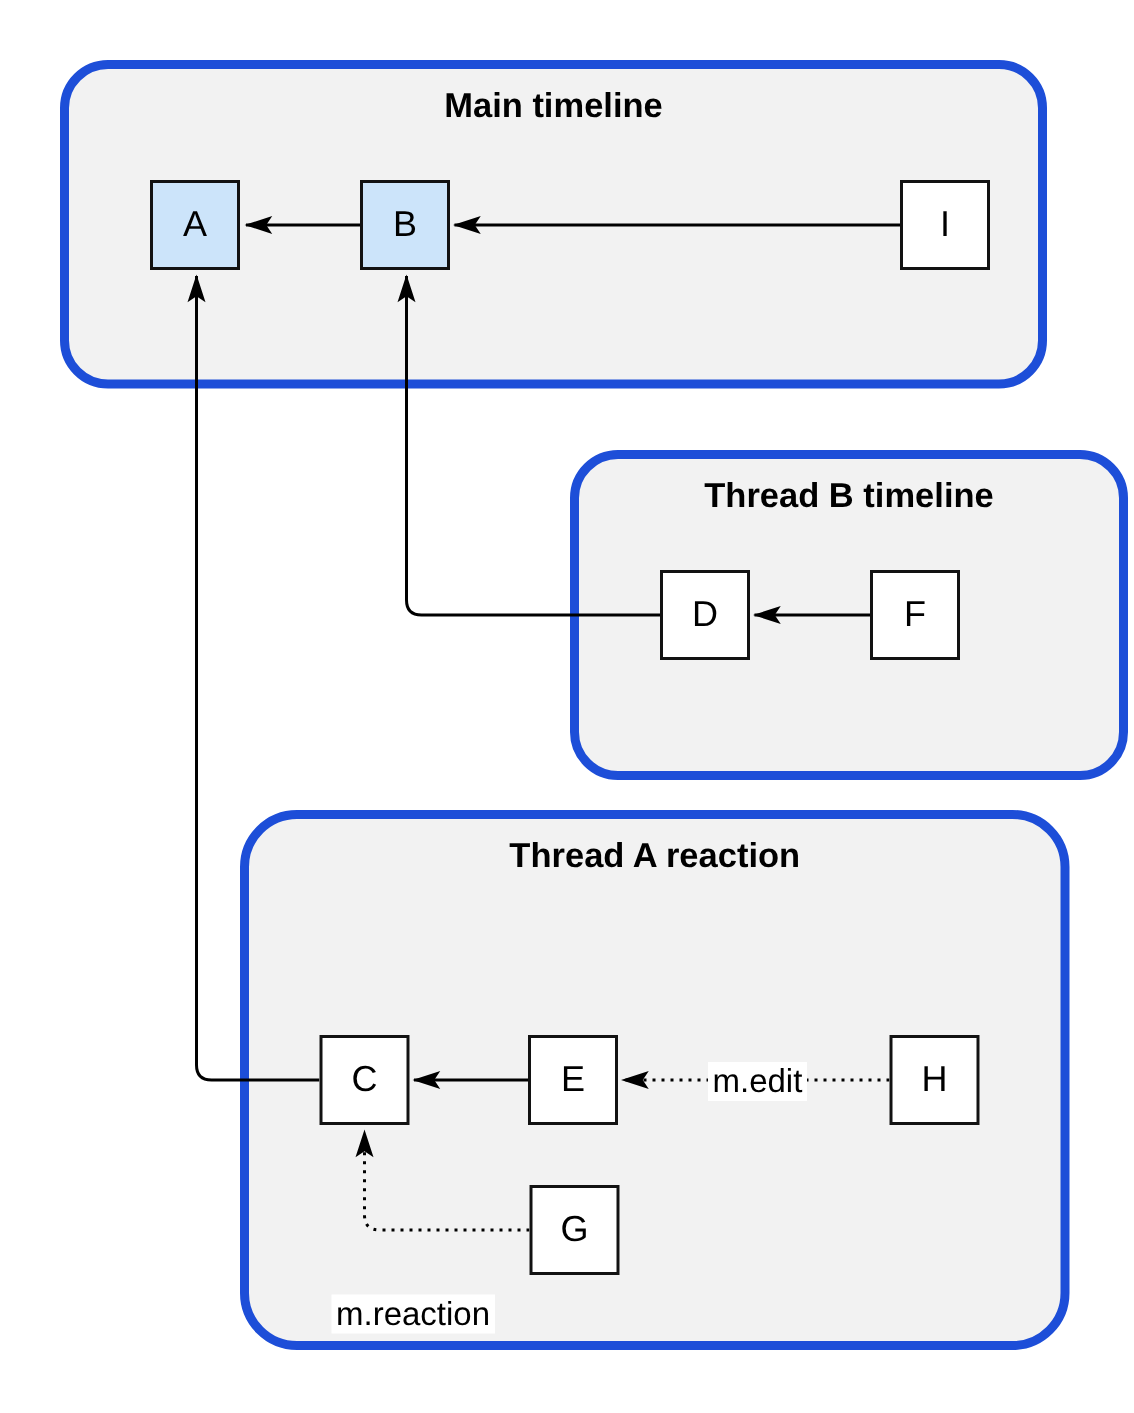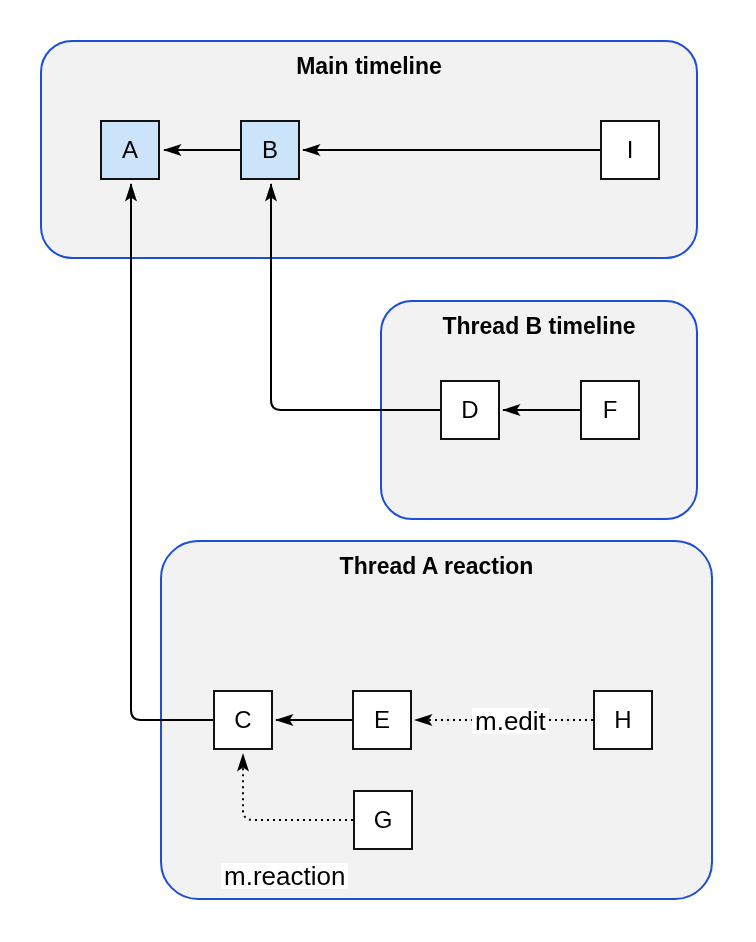--- a/index.html
+++ b/index.html
@@ -12,35 +12,35 @@
     position: relative;
     width: 756px;
     height: 942px;
     background: #ffffff;
     overflow: hidden;
   }
   .group {
     position: absolute;
     box-sizing: border-box;
     background: #f2f2f2;
-    border: 2px solid #1d4ed8;
+    border: 6px solid #1d4ed8;
     border-radius: 34px;
   }
   .group-title {
     position: absolute;
     top: 11px;
     left: 0;
     width: 100%;
     text-align: center;
     font-size: 23px;
     font-weight: bold;
     color: #000000;
   }
   #group-main    { left: 40px;  top: 40px;  width: 658px; height: 219px; border-radius: 32px; }
-  #group-threadb { left: 380px; top: 300px; width: 318px; height: 220px; border-radius: 32px; }
+  #group-threadb { left: 380px; top: 300px; width: 372px; height: 220px; border-radius: 32px; }
   #group-threada { left: 160px; top: 540px; width: 553px; height: 360px; border-radius: 38px; }
 
   .connectors {
     position: absolute;
     left: 0; top: 0;
     z-index: 2;
   }
   .node {
     position: absolute;
     box-sizing: border-box;
@@ -64,21 +64,21 @@
   #node-f { left: 580px; top: 380px; }
   #node-c { left: 213px; top: 690px; }
   #node-e { left: 352px; top: 690px; }
   #node-h { left: 593px; top: 690px; }
   #node-g { left: 353px; top: 790px; }
 
   .edge-label {
     position: absolute;
     background: #ffffff;
     color: #000000;
-    font-size: 26px;
+    font-size: 22px;
     line-height: 26px;
     padding: 0 3px;
     z-index: 4;
     white-space: nowrap;
   }
   #label-m-edit     { left: 472px; top: 708px; }
   #label-m-reaction { left: 221px; top: 839px; margin-top: 24px; }
 </style>
 </head>
 <body>

